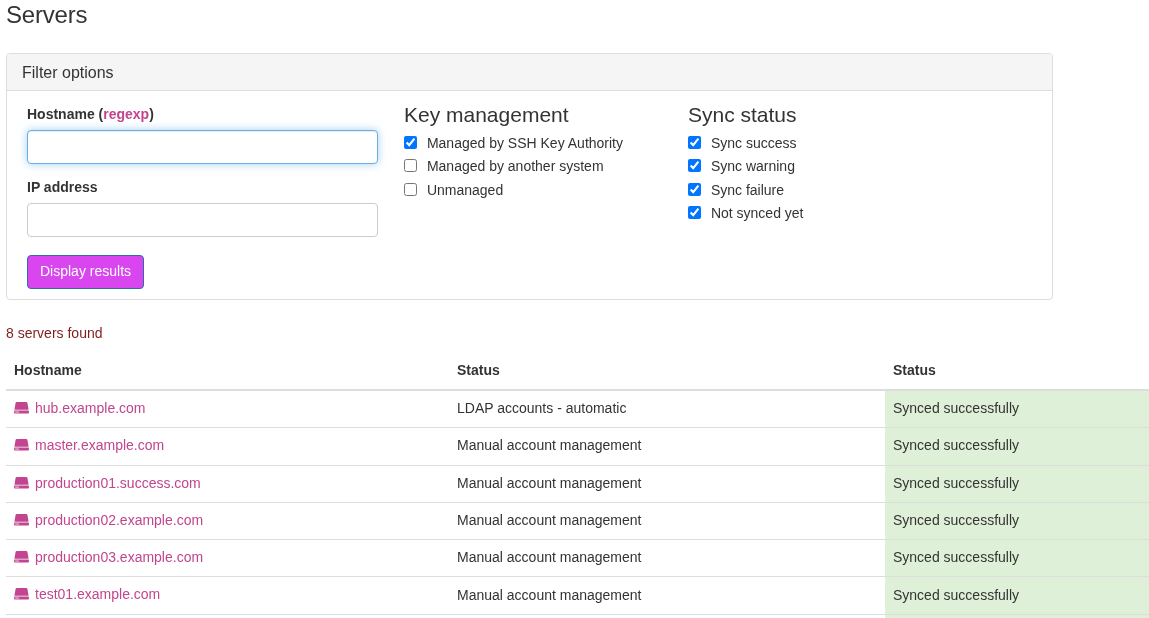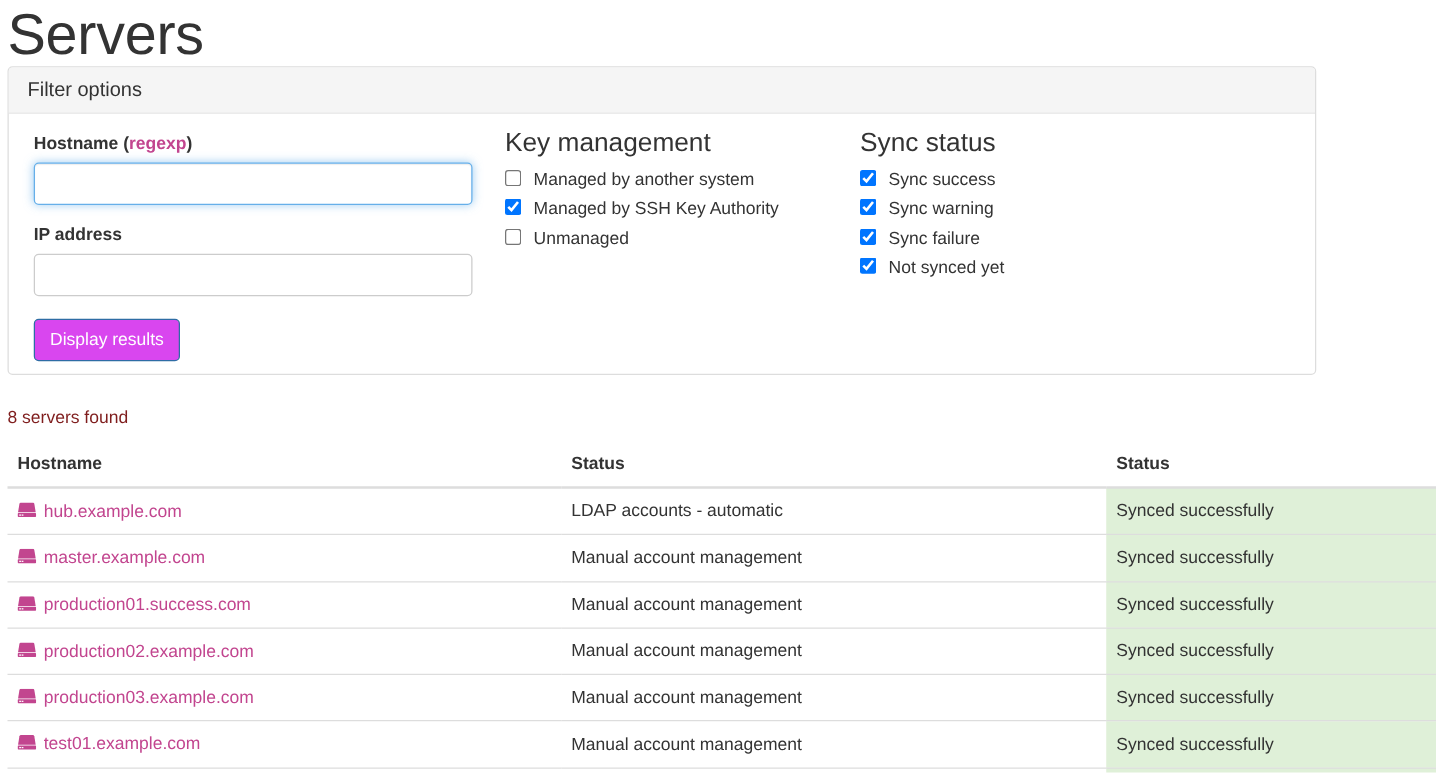--- a/index.html
+++ b/index.html
@@ -24,21 +24,21 @@
     overflow: hidden;
   }
 
   
   .page-title {
     margin: 0;
     padding: 0 0 0 6px;
     position: absolute;
     left: 0;
     top: 2px;
-    font-size: 46px;
+    font-size: 24px;
     font-weight: normal;
     line-height: 1.1;
     color: #333333;
     letter-spacing: -0.2px;
   }
 
   
   .panel {
     position: absolute;
     left: 6px;
@@ -240,26 +240,26 @@
         <label class="control-label">IP address</label>
         <input class="form-control" type="text" value="" style="">
 
         <button class="btn-primary">Display results</button>
       </div>
 
       <div class="check-group key">
         <h4 class="group-title">Key management</h4>
 
         <label class="check-row">
+          <input type="checkbox" checked="" style="">
+          <span>Managed by SSH Key Authority</span>
+        </label>
+        <label class="check-row">
           <input type="checkbox" style="">
           <span>Managed by another system</span>
-        </label>
-        <label class="check-row">
-          <input type="checkbox" checked="" style="">
-          <span>Managed by SSH Key Authority</span>
         </label>
         <label class="check-row">
           <input type="checkbox" style="">
           <span>Unmanaged</span>
         </label>
       </div>
 
       <div class="check-group sync">
         <h4 class="group-title">Sync status</h4>
 

